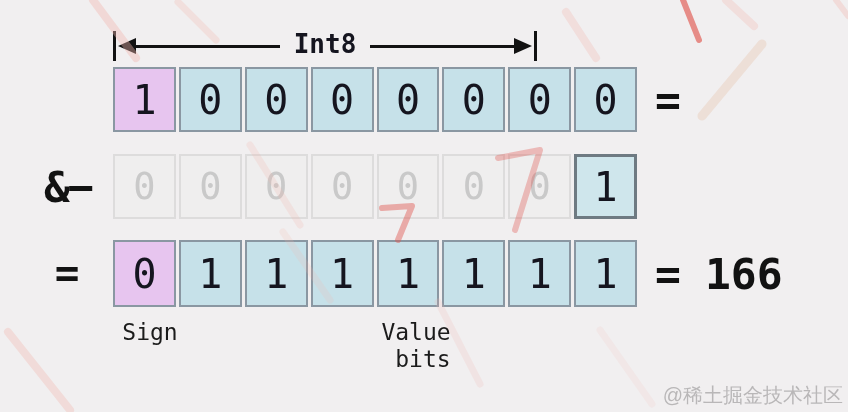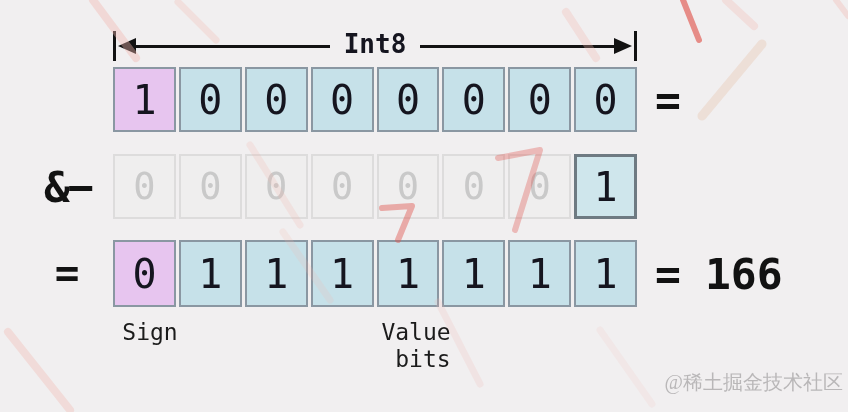--- a/index.html
+++ b/index.html
@@ -6,21 +6,21 @@
   .stage {
     position:relative; width:848px; height:412px;
     background:#f1eff0; overflow:hidden;
     font-family:"DejaVu Sans Mono", monospace;
     color:#15151f;
   }
   
   .scribbles { position:absolute; left:0; top:0; width:848px; height:412px; pointer-events:none; z-index:5; }
   
   .int8-arrow {
-    position:absolute; left:113px; top:30px; width:524px; height:32px;
+    position:absolute; left:113px; top:30px; width:424px; height:32px;
     display:flex; align-items:center; z-index:2;
   }
   .endbar { width:3px; height:30px; background:#121212; flex:0 0 auto; }
   .tri { width:0; height:0; flex:0 0 auto; }
   .tri-left  { border-top:8px solid transparent; border-bottom:8px solid transparent; border-right:18px solid #121212; margin-left:2px; }
   .tri-right { border-top:8px solid transparent; border-bottom:8px solid transparent; border-left:18px solid #121212; margin-right:2px; }
   .aline { flex:1 1 auto; height:3px; background:#121212; }
   .alabel { flex:0 0 auto; font-size:26px; font-weight:bold; padding:0 14px; transform:translateY(-2px); }
   
   .bit-row {
@@ -48,22 +48,22 @@
   
   .caption {
     position:absolute; top:319px; transform:translateX(-50%);
     text-align:right; font-size:23px; line-height:1.17; color:#1b1b1b; z-index:2;
   }
   .cap-sign  { left:150px; }
   .cap-value { left:416px; }
   .caption span { display:block; }
   
   .watermark {
-    position:absolute; right:5px; bottom:16px; font-size:20px;
-    color:#b9b7b8; font-family:Liberation Serif, serif; z-index:6;
+    position:absolute; right:5px; bottom:3px; font-size:20px;
+    color:#b9b7b8; font-family:Liberation Sans, sans-serif; z-index:6;
   }
 </style>
 </head>
 <body>
 
 <div class="stage">
 
   <svg class="scribbles" viewBox="0 0 848 412" fill="none" stroke-linecap="round" stroke-linejoin="round">
     <path d="M93,0 L136,58" stroke="#f2b6ae" stroke-width="8" opacity="0.40"></path>
     <path d="M178,2 L216,40" stroke="#f2b6ae" stroke-width="7" opacity="0.28"></path>

